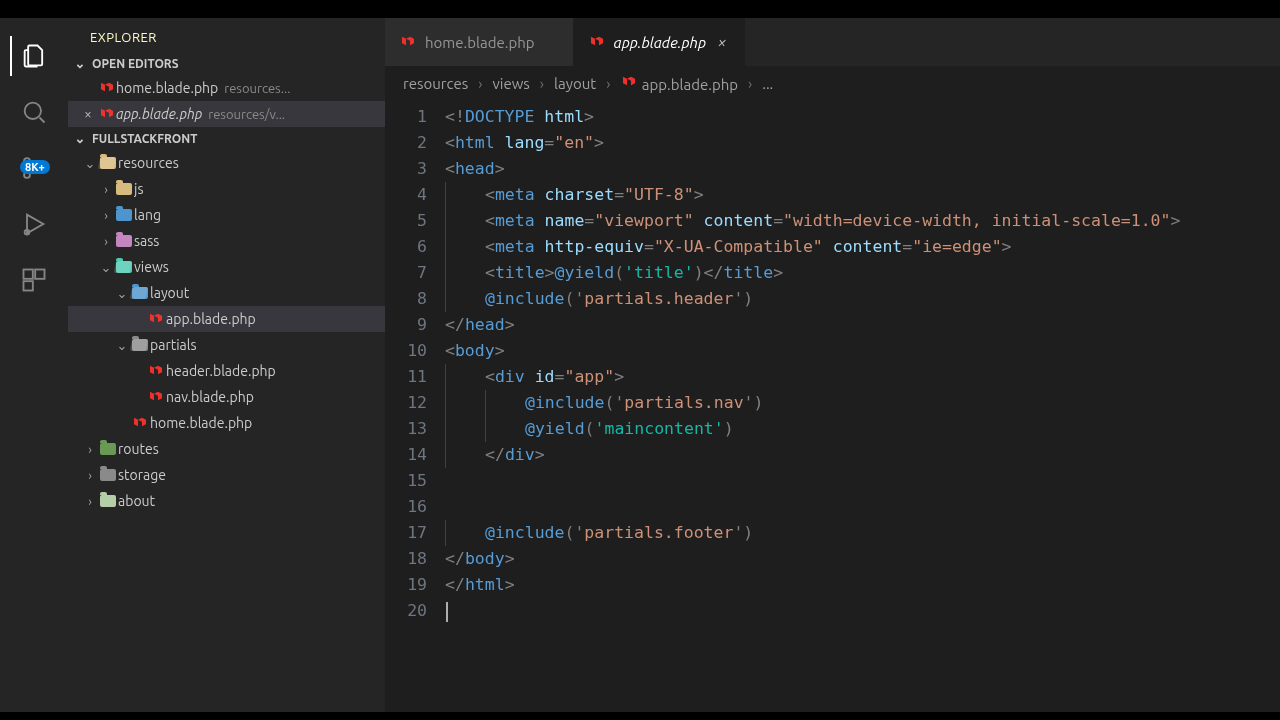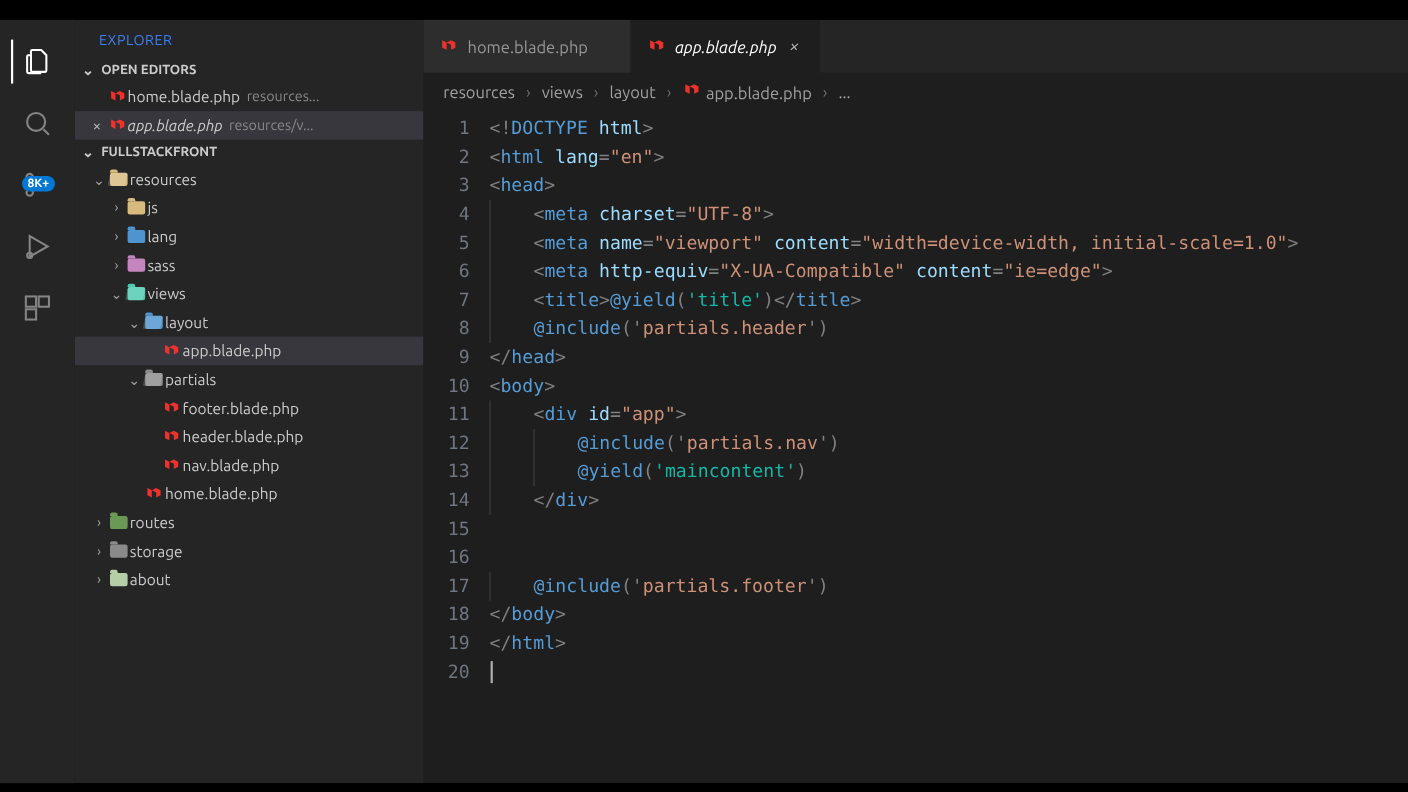--- a/index.html
+++ b/index.html
@@ -11,21 +11,21 @@
   
   .activitybar { width: 68px; background: #252526; display: flex; flex-direction: column; align-items: center; padding-top: 10px; position:relative;}
   .activitybar .ab-item { width: 48px; height: 56px; display:flex; align-items:center; justify-content:center; color:#858585; position:relative;}
   .activitybar .ab-item.active { color:#fff; }
   .activitybar .ab-item.active::before { content:""; position:absolute; left:0; top:8px; bottom:8px; width:2px; background:#fff; }
   .ab-badge { position:absolute; left:10px; top:0px; transform:translateY(20px); background:#0078d4; color:#fff; font-size:11px; border-radius:10px; padding:1px 5px; font-weight:600;}
   .ab-badge-wrap{position:relative; width:48px; height:56px;}
 
   
   .sidebar { width: 317px; background: #252526; display:flex; flex-direction:column; font-size:14px; }
-  .sb-title { padding: 12px 18px 8px 22px; color:#3b82f6; font-size:13px; letter-spacing:0.5px; }
+  .sb-title { padding: 12px 18px 8px 22px; color:#fef9c3; font-size:13px; letter-spacing:0.5px; }
   .sb-section-hdr { display:flex; align-items:center; padding: 4px 6px 4px 4px; text-transform:uppercase; font-size:12px; font-weight:700; color:#ccc; gap:4px;}
   .sb-section-hdr .chev { width:16px; text-align:center; font-size:13px; color:#ccc;}
   .sb-list { flex:1; overflow:hidden; }
   .row { display:flex; align-items:center; height:26px; padding-left:0; color:#ccc; white-space:nowrap; }
   .row .indent { display:inline-block; }
   .row .twisty { width:16px; text-align:center; font-size:13px; color:#a0a0a0; }
   .row .twisty.none{visibility:hidden;}
   .row.selected { background:#37373d; }
   .row .icon { width:20px; display:inline-flex; align-items:center; justify-content:center; }
   .row .label { overflow:hidden; text-overflow:ellipsis; }
@@ -204,32 +204,20 @@
           </span>
           <span class="label">app.blade.php</span>
         </div>
         <div class="row">
           <span class="indent" style="width:46px"></span>
           <span class="twisty">⌄</span>
           <span class="icon">
             <span class="fld open c-grey"></span>
           </span>
           <span class="label">partials</span>
-        </div>
-        <div class="row">
-          <span class="indent" style="width:62px"></span>
-          <span class="twisty none">›</span>
-          <span class="icon">
-            <span class="laravel-ico">
-              <svg viewBox="0 0 24 24" fill="currentColor">
-                <path d="M3 4l6 3v10l-6-3V4zm6 3l6-3 6 3-6 3-6-3zm6 0v10l6-3V7l-6 3z" opacity="0.95"></path>
-              </svg>
-            </span>
-          </span>
-          <span class="label">footer.blade.php</span>
         </div>
         <div class="row">
           <span class="indent" style="width:62px"></span>
           <span class="twisty none">›</span>
           <span class="icon">
             <span class="laravel-ico">
               <svg viewBox="0 0 24 24" fill="currentColor">
                 <path d="M3 4l6 3v10l-6-3V4zm6 3l6-3 6 3-6 3-6-3zm6 0v10l6-3V7l-6 3z" opacity="0.95"></path>
               </svg>
             </span>

